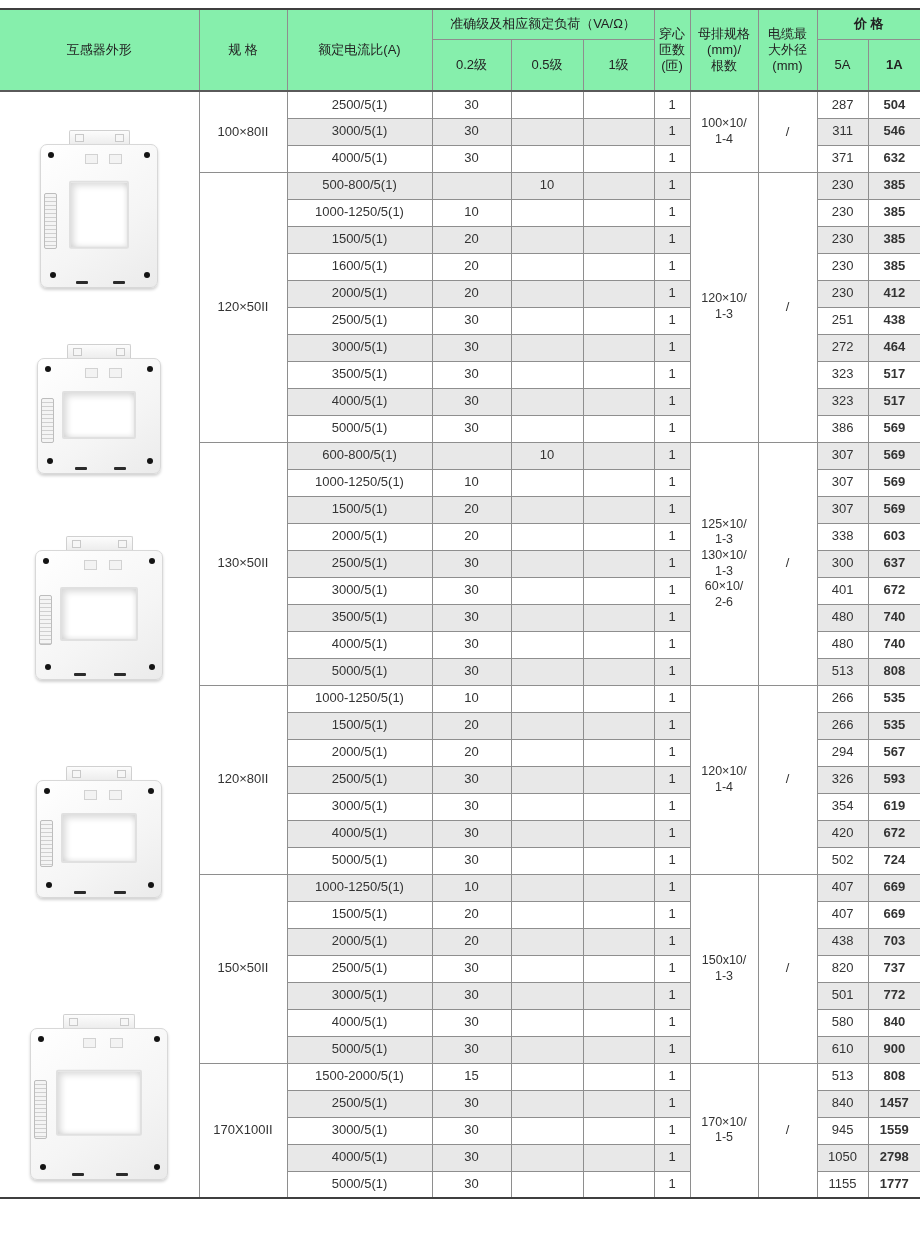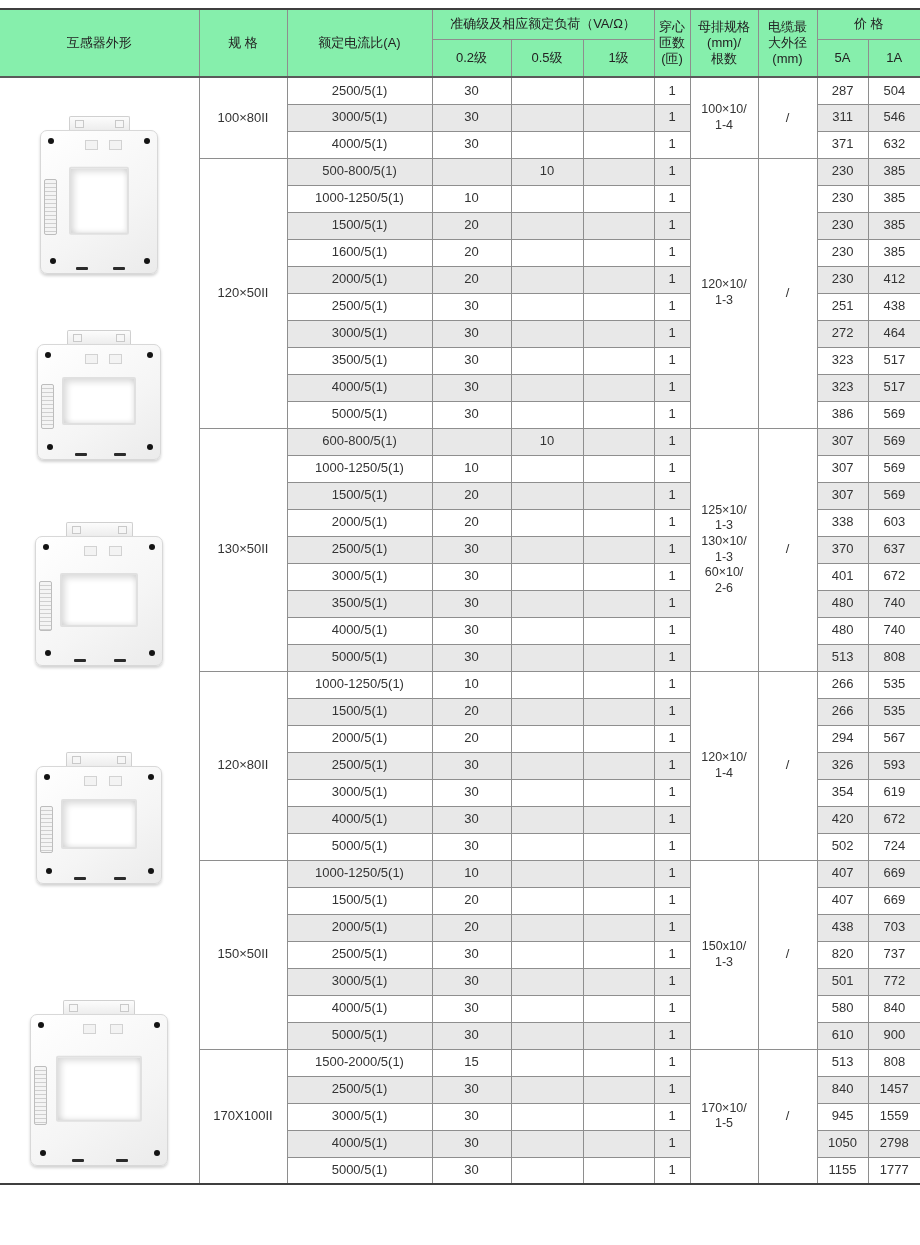--- a/index.html
+++ b/index.html
@@ -16,25 +16,25 @@
   .ct-table td,.ct-table th{
     border:1px solid #8e8e8e;
     text-align:center;vertical-align:middle;
     font-size:13px;font-weight:normal;
     padding:0 2px;box-sizing:border-box;
     white-space:pre-line;line-height:1.25;
   }
   thead{border-bottom:2px solid #5a5a5a;}
   thead td{background:#86efac;font-size:13.5px;color:#222;}
   thead tr.h1 td{height:30px;}
-  thead tr.h2 td{height:38px;}
+  thead tr.h2 td{height:52px;}
   tbody td{height:27px;background:#fff;}
   tbody td.shade{background:#e8e8e8;}
   td.first-col{border-left:0;}
-  td.last-col{border-right:0;}
+  td.last-col{border-right:0;font-weight:bold;}
   td.busbar{font-size:12.5px;}
   td.sec-divider{border-top:1px solid #8e8e8e;}
 
   
   td.photo-cell{position:relative;padding:0;border-left:0;background:#fff;}
   .ct{position:absolute;left:50%;transform:translateX(-50%);}
   .ct-term{
     position:relative;margin:0 auto;width:52%;height:14px;
     background:linear-gradient(#fcfcfc,#ededed);
     border:1px solid #d0d0d0;border-bottom:0;border-radius:2px 2px 0 0;
@@ -295,21 +295,21 @@
           <td class="turns-cell">1</td>
           <td class="price-cell">338</td>
           <td class="price-cell last-col">603</td>
         </tr>
         <tr>
           <td class="ratio-cell shade">2500/5(1)</td>
           <td class="acc-cell shade">30</td>
           <td class="acc-cell shade"></td>
           <td class="acc-cell shade"></td>
           <td class="turns-cell shade">1</td>
-          <td class="price-cell shade">370</td>
+          <td class="price-cell shade">300</td>
           <td class="price-cell last-col shade">637</td>
         </tr>
         <tr>
           <td class="ratio-cell">3000/5(1)</td>
           <td class="acc-cell">30</td>
           <td class="acc-cell"></td>
           <td class="acc-cell"></td>
           <td class="turns-cell">1</td>
           <td class="price-cell">401</td>
           <td class="price-cell last-col">672</td>

